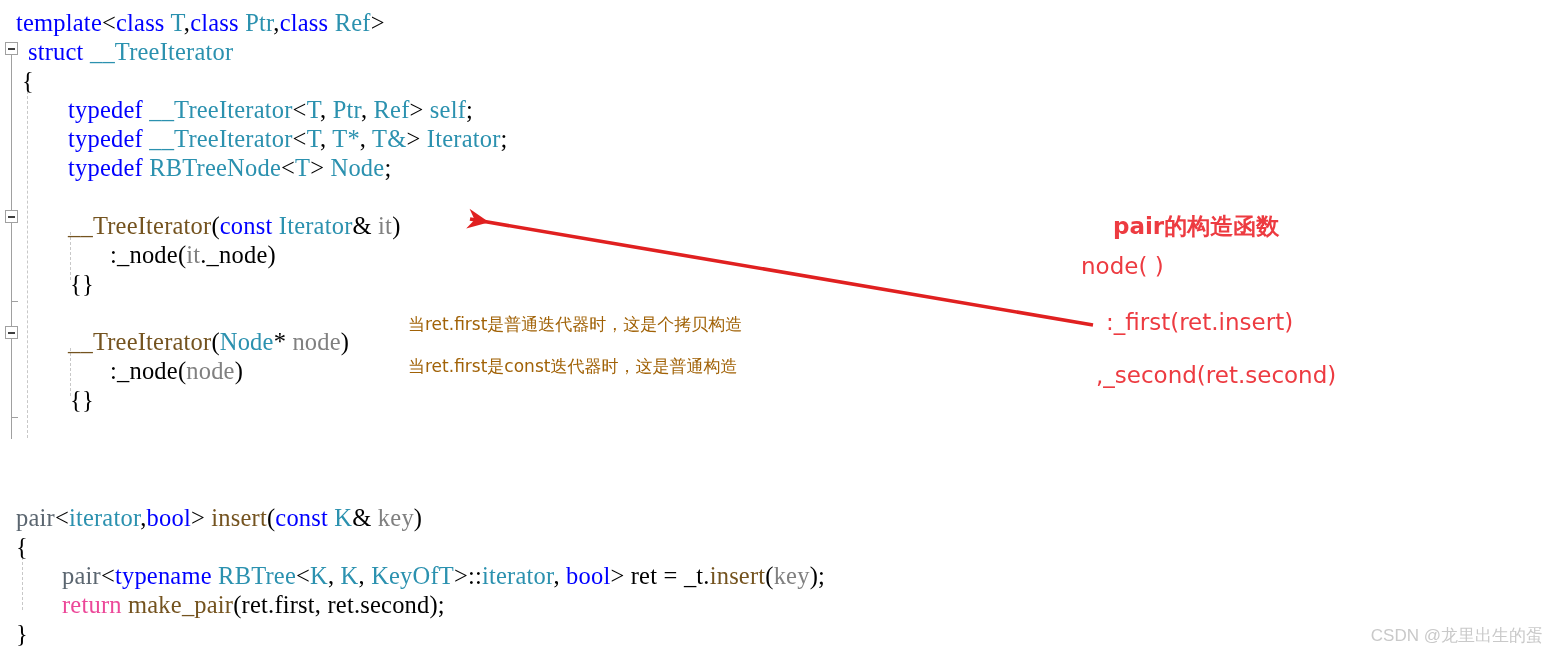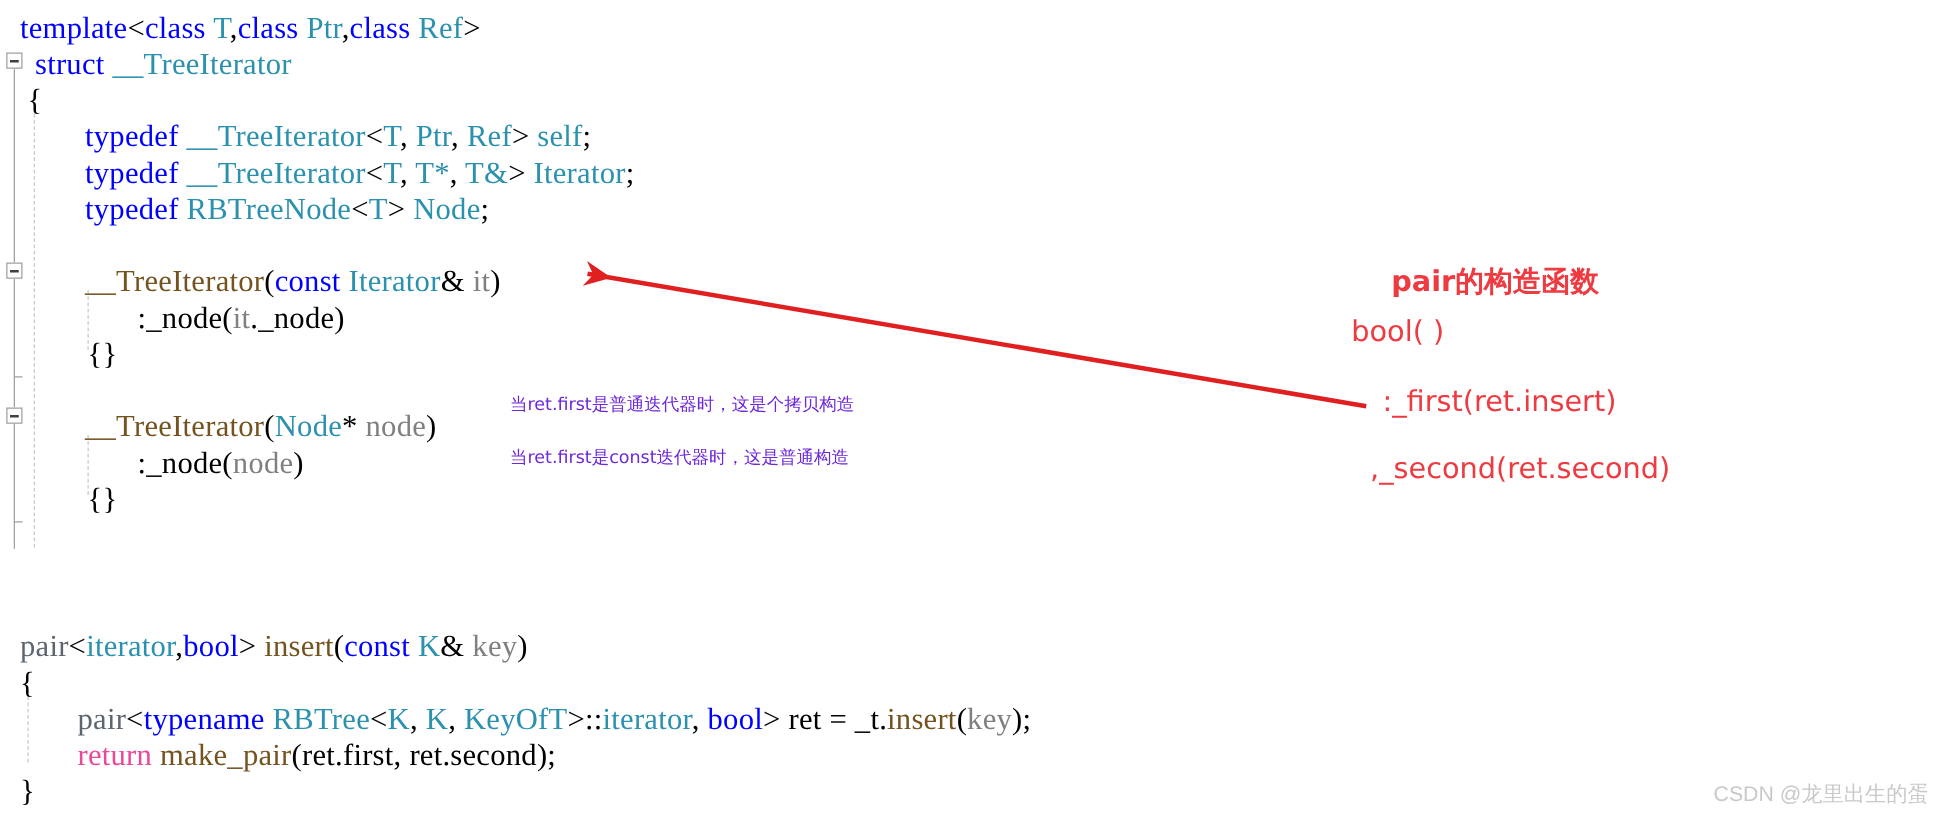--- a/index.html
+++ b/index.html
@@ -72,23 +72,23 @@
   .indent-guide {
     position: absolute;
     width: 0;
     border-left: 1px dashed #c8c8c8;
   }
 
   
   .cn-note {
     position: absolute;
     white-space: pre;
-    color: #6d28d9;
+    color: #a16207;
     font-family: "DejaVu Sans", "Liberation Sans", sans-serif;
-    font-size: 14px;
+    font-size: 17px;
     line-height: 24px;
   }
   .red-note {
     position: absolute;
     white-space: pre;
     color: #ed3b41;
     font-family: "DejaVu Sans", "Liberation Sans", sans-serif;
     font-size: 23px;
     line-height: 28px;
   }
@@ -152,21 +152,21 @@
       <div class="code-line" style="left: 16px; top: 619px;"><span class="pun">}</span></div>
     </div>
 </div>
 
 <div id="cn-notes">
     <div class="cn-note" style="left: 408px; top: 312px;">当ret.first是普通迭代器时，这是个拷贝构造</div>
     <div class="cn-note" style="left: 408px; top: 354px;">当ret.first是const迭代器时，这是普通构造</div>
   </div>
 <div id="red-notes">
     <div class="red-note bold" style="left: 1081px; top: 212px; color: rgb(237, 59, 65); margin-left: 32px;">pair的构造函数</div>
-    <div class="red-note" style="left: 1081px; top: 252px; color: rgb(237, 59, 65);">bool( )</div>
+    <div class="red-note" style="left: 1081px; top: 252px; color: rgb(237, 59, 65);">node( )</div>
     <div class="red-note" style="left: 1106px; top: 308px; color: rgb(237, 59, 65);">:_first(ret.insert)</div>
     <div class="red-note" style="left: 1096px; top: 361px; color: rgb(237, 59, 65);">,_second(ret.second)</div>
   </div>
 
 <svg id="arrow-svg" viewBox="0 0 1557 656">
   <defs>
     <marker id="arrowhead" markerWidth="7" markerHeight="7" refX="5.6" refY="3.1" orient="auto" markerUnits="strokeWidth">
       <path d="M6.2,0.3 L0.2,3.1 L6.2,5.9 L4.3,3.1 Z" fill="#e02020"></path>
     </marker>
   </defs>

